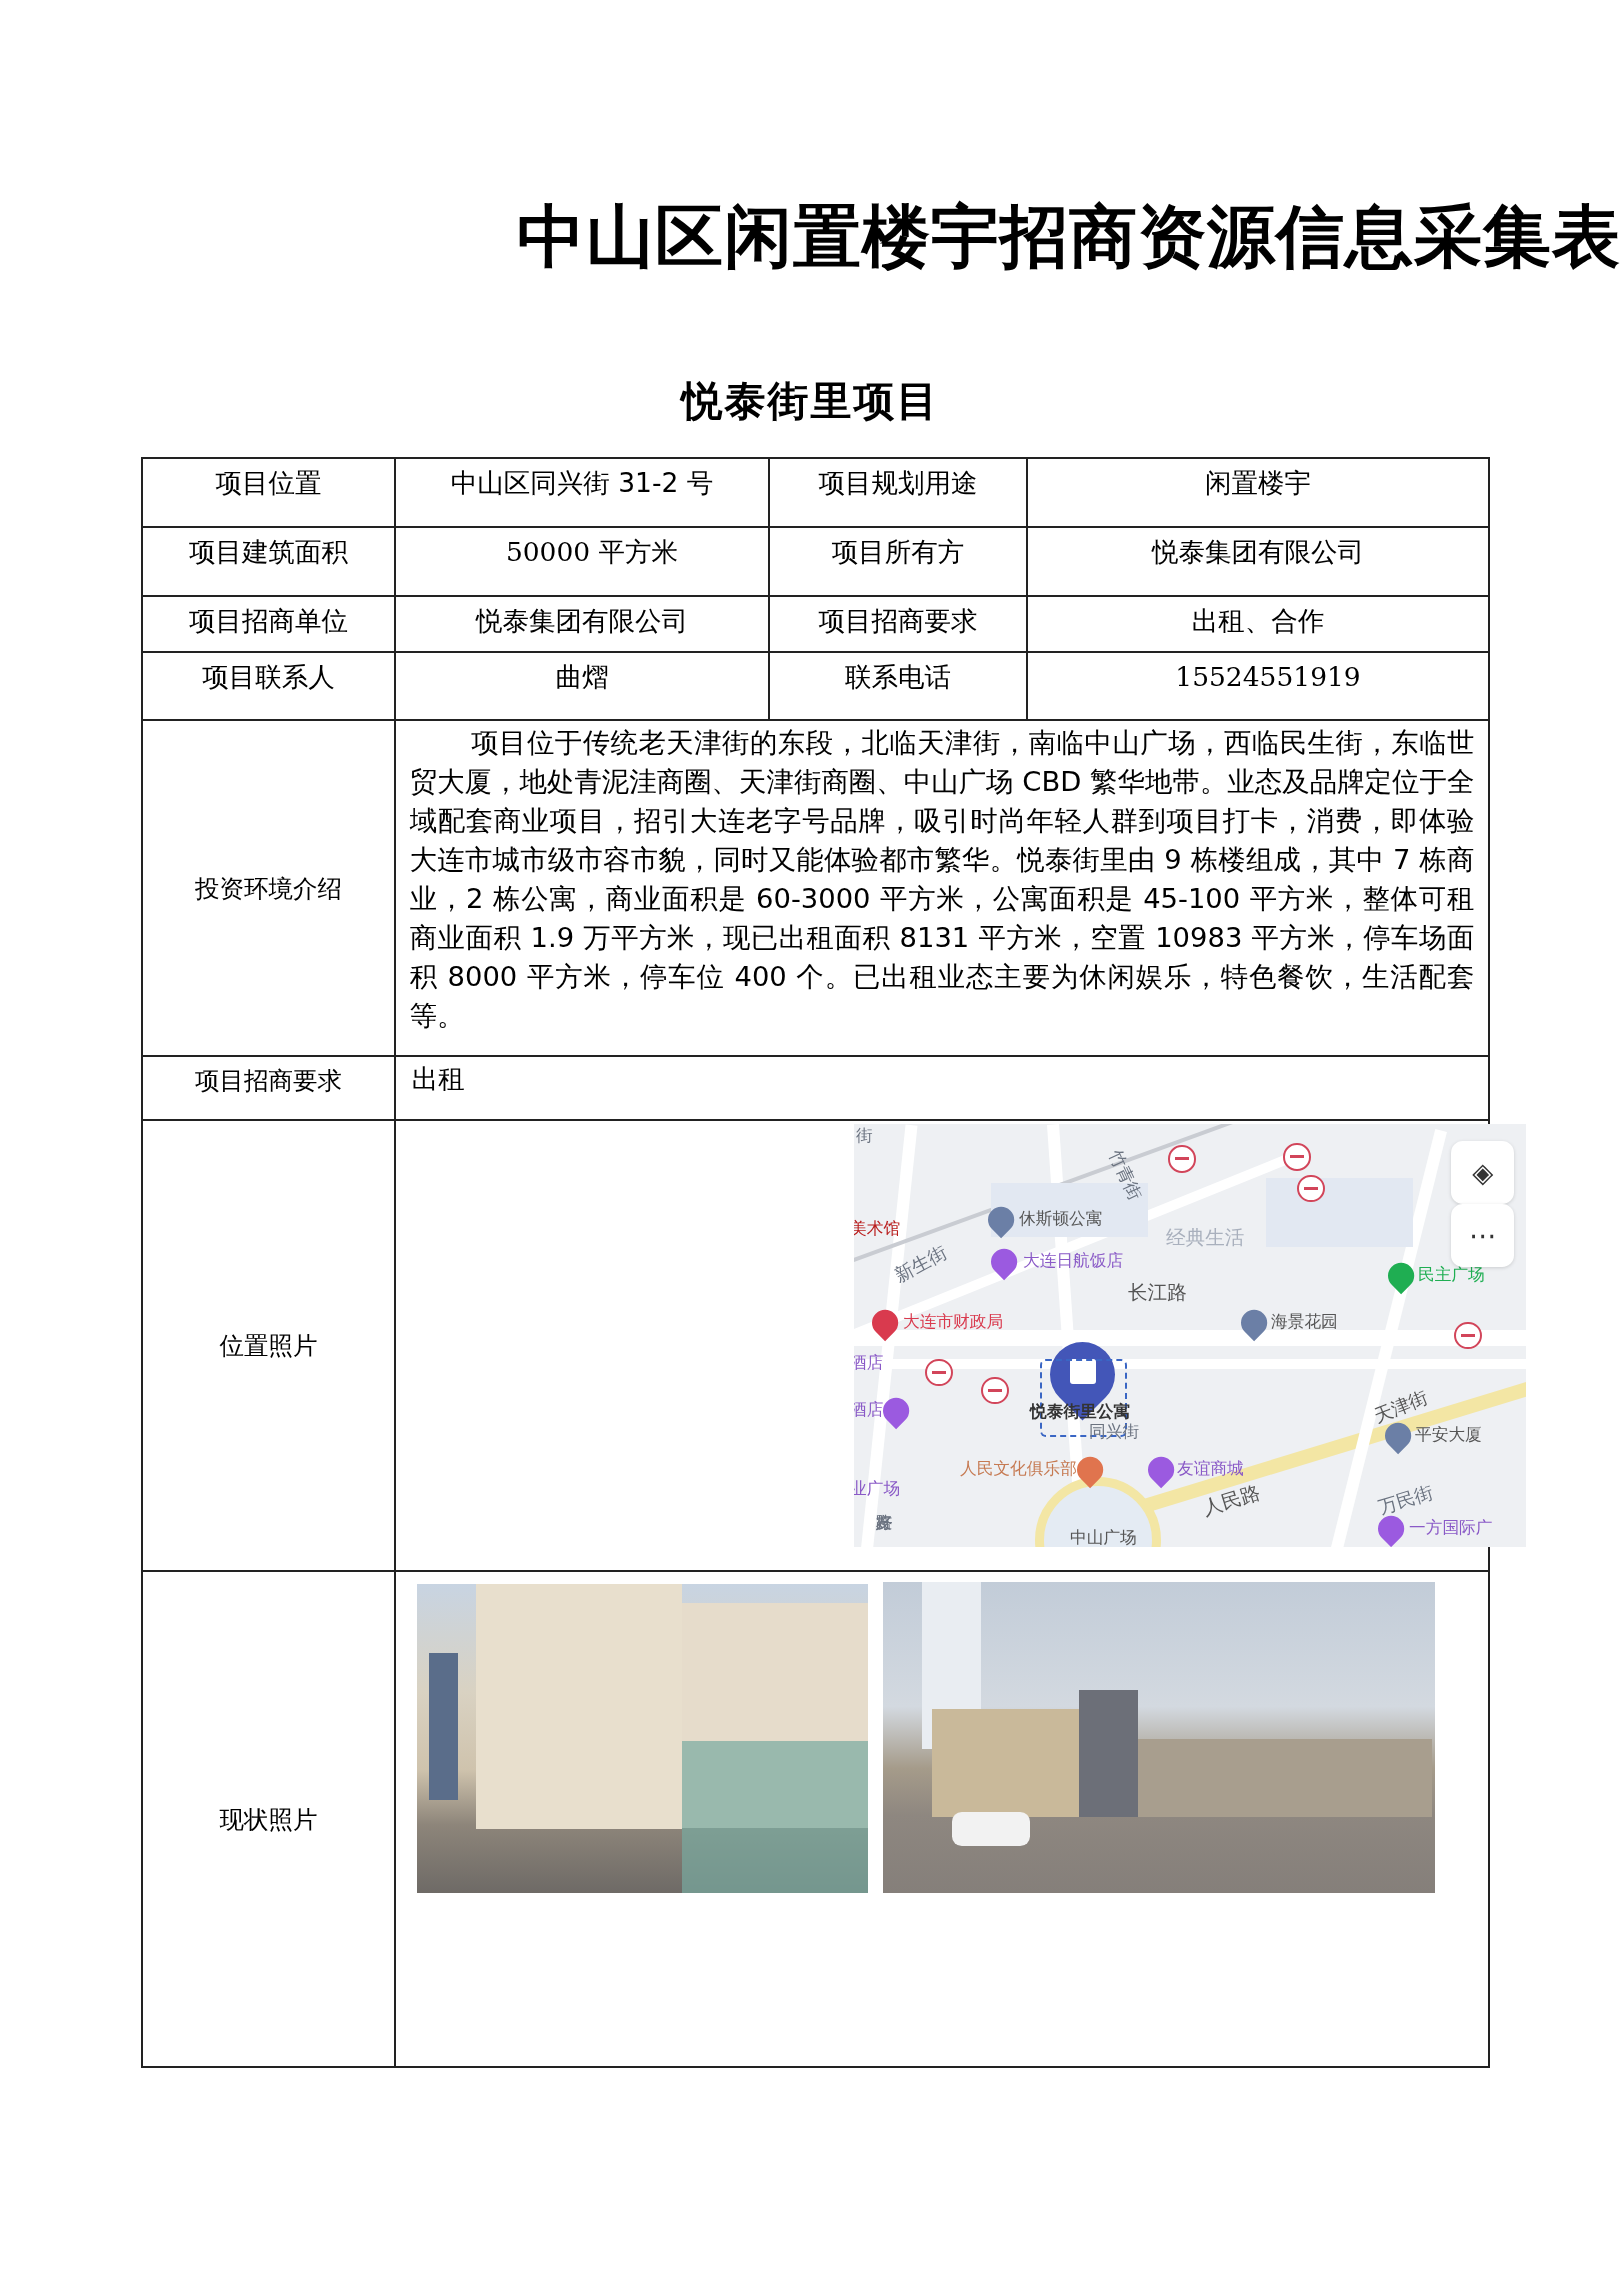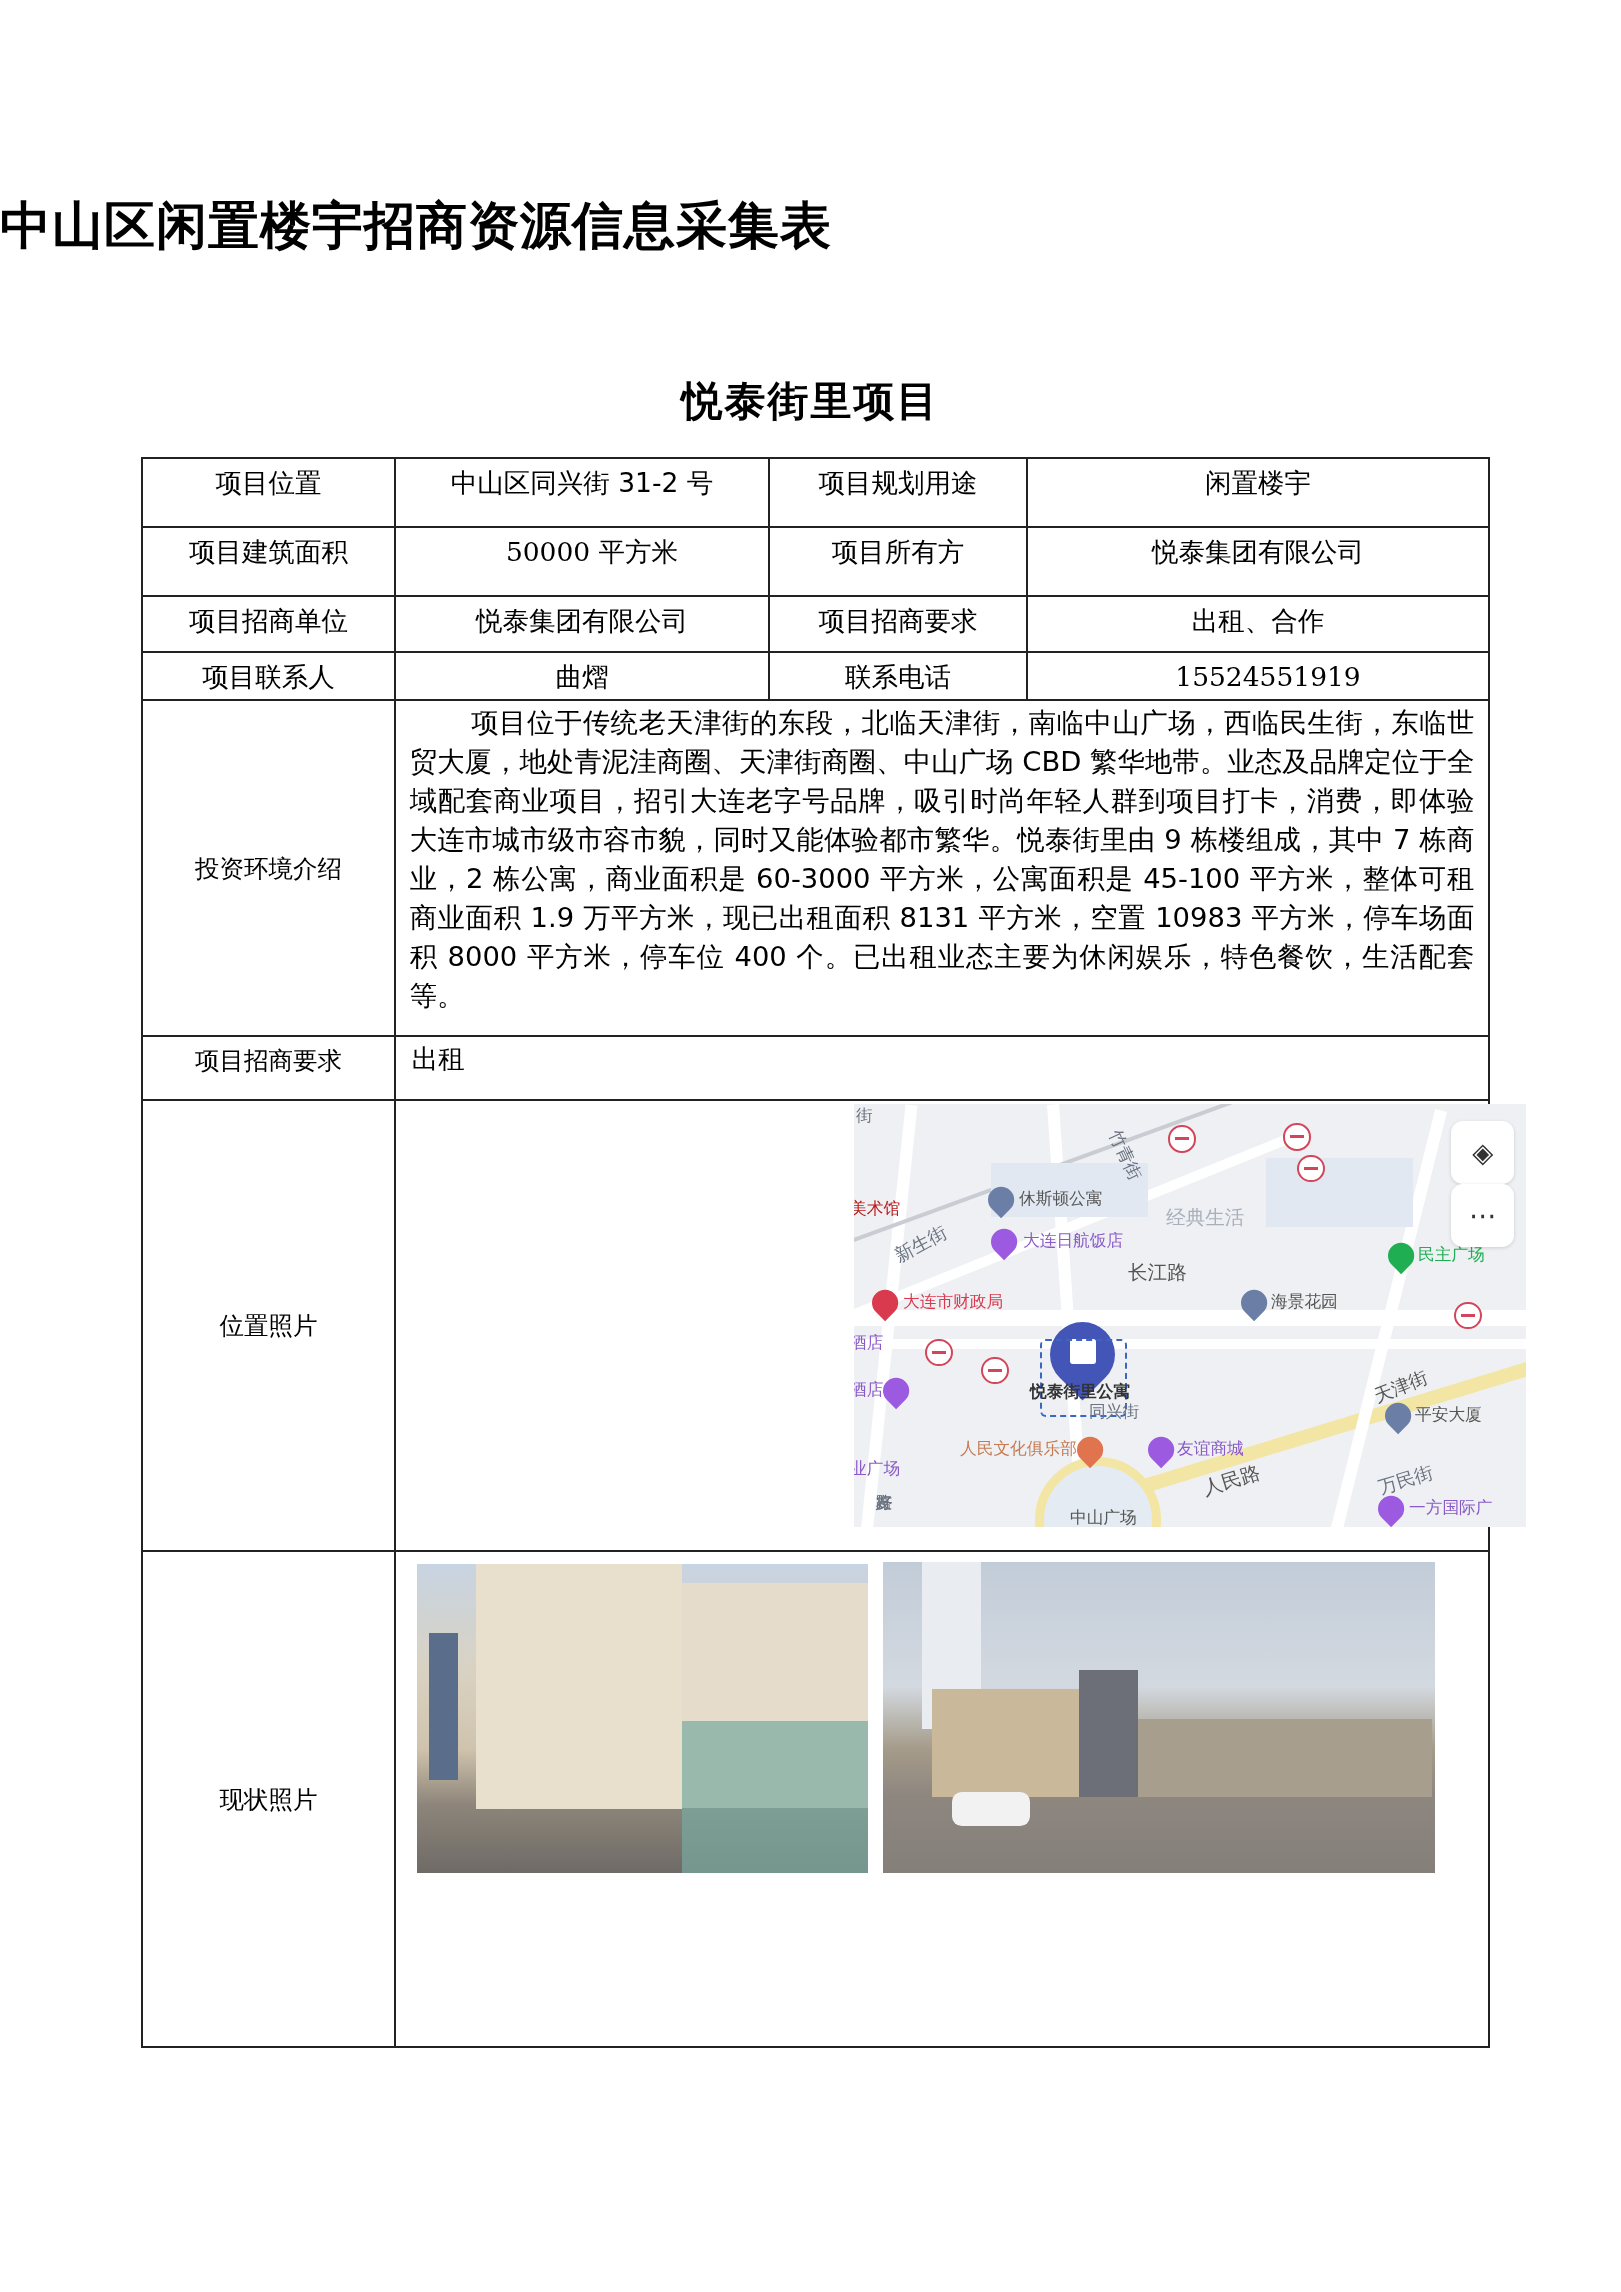--- a/index.html
+++ b/index.html
@@ -1,17 +1,17 @@
 <!DOCTYPE html>
 <html><head>
   <meta charset="utf-8">
   <style>
     html, body { margin: 0; padding: 0; background: #ffffff; }
     body { width: 1621px; height: 2293px; position: relative; overflow: hidden; font-family: "DejaVu Serif", "Liberation Serif", serif; color: #000; }
-    .doc-title { position: absolute; left: 0; width: 1621px; top: 192px; text-align: left; font-family: "DejaVu Serif", serif; font-weight: bold; font-size: 51px; letter-spacing: 1px; }
+    .doc-title { position: absolute; left: 0; width: 1621px; top: 192px; text-align: right; font-family: "DejaVu Serif", serif; font-weight: bold; font-size: 68px; letter-spacing: 1px; }
     .doc-subtitle { position: absolute; left: 0; width: 1621px; top: 374px; text-align: center; font-family: "DejaVu Sans", sans-serif; font-weight: bold; font-size: 41px; letter-spacing: 2px; }
     table.info { position: absolute; left: 141px; top: 457px; width: 1347px; border-collapse: collapse; table-layout: fixed; }
     table.info td { border: 2px solid #222; vertical-align: top; padding: 0; font-family: "DejaVu Sans", sans-serif; font-size: 26.5px; }
     .c-label { text-align: center; }
     .c-value { text-align: center; }
     .cell-inner { padding-top: 5.9px; line-height: 35px; }
     .serifv { font-family: "DejaVu Serif", serif; padding-left: 20px; }
     .para { font-family: "DejaVu Sans", sans-serif; font-size: 27.4px; line-height: 39px; padding: 2px 13.7px 17.6px 13.7px; text-align: justify; }
     .para .indent { display: inline-block; width: 61px; }
     .mid-label { vertical-align: middle !important; text-align: center; }
@@ -76,21 +76,21 @@
     <td class="c-value">
           <div class="cell-inner">悦泰集团有限公司</div>
         </td>
     <td class="c-label">
           <div class="cell-inner">项目招商要求</div>
         </td>
     <td class="c-value">
           <div class="cell-inner">出租、合作</div>
         </td>
   </tr>
-  <tr style="height:48px">
+  <tr style="height:68px">
     <td class="c-label">
           <div class="cell-inner">项目联系人</div>
         </td>
     <td class="c-value">
           <div class="cell-inner">曲熠</div>
         </td>
     <td class="c-label">
           <div class="cell-inner">联系电话</div>
         </td>
     <td class="c-value">

